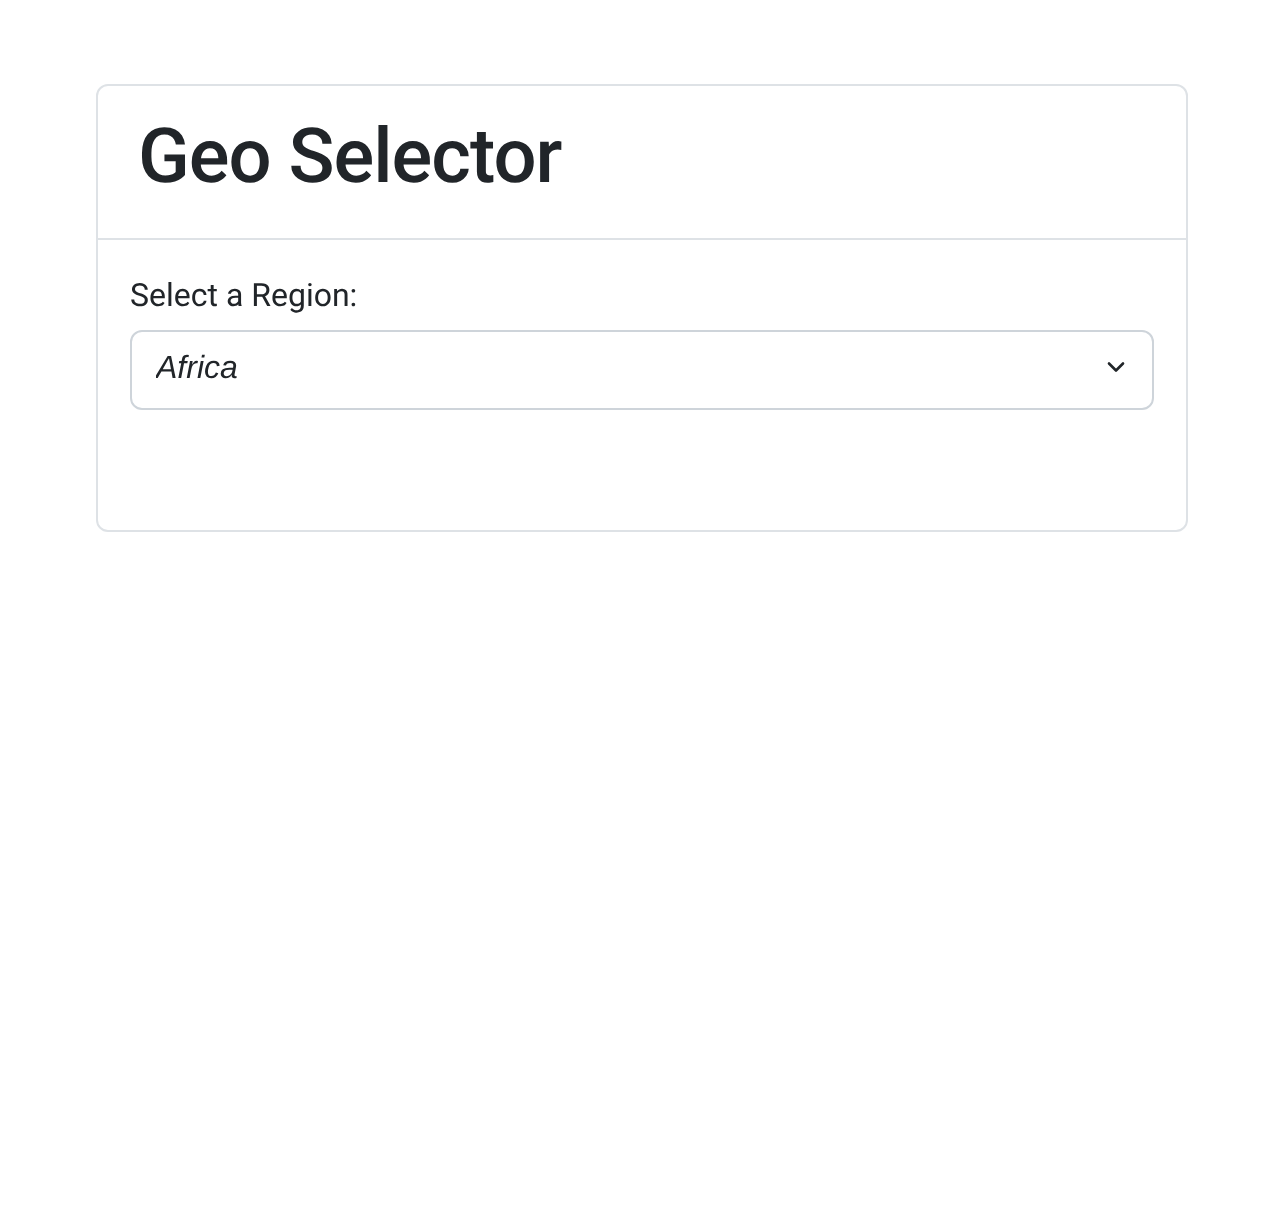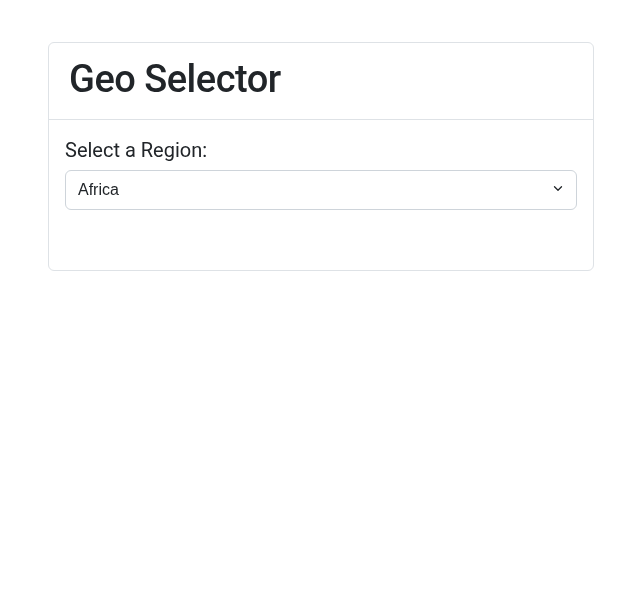--- a/index.html
+++ b/index.html
@@ -27,41 +27,42 @@
       font-size: 38px;
       font-weight: 500;
       color: #212529;
       letter-spacing: -0.5px;
     }
     .card-body {
       padding: 18px 16px 60px;
     }
     .form-label {
       display: block;
-      font-size: 20px;
+      font-size: 16px;
       color: #212529;
       margin-bottom: 8px;
     }
     .select-wrapper {
       position: relative;
       width: 100%;
     }
     .form-select {
       width: 100%;
       padding: 7px 36px 7px 12px;
       font-size: 16px;
       line-height: 1.5;
       color: #212529;
       background: #fff;
       border: 1px solid #ced4da;
       border-radius: 6px;
       appearance: none;
       -webkit-appearance: none;
       -moz-appearance: none;
       cursor: pointer;
+      font-style: italic;
     }
     .chevron {
       position: absolute;
       right: 12px;
       top: 50%;
       transform: translateY(-50%);
       pointer-events: none;
       color: #212529;
     }
   </style>

